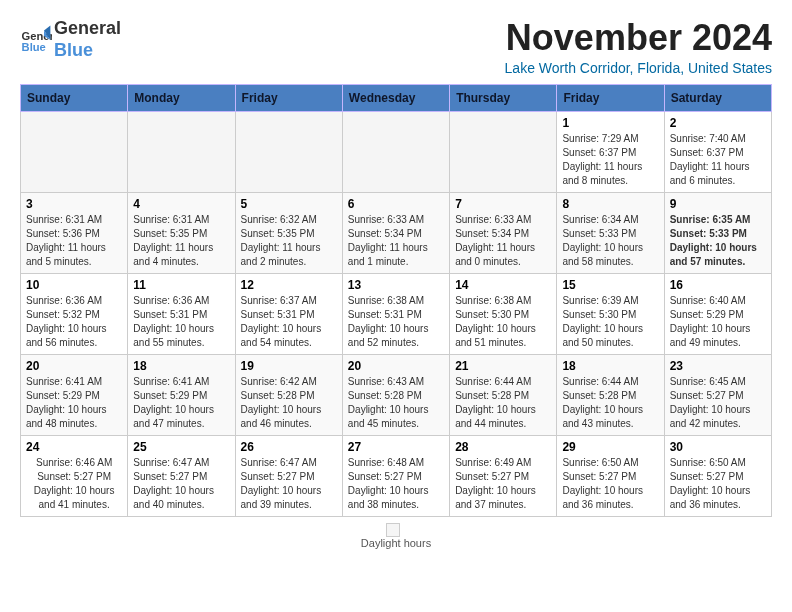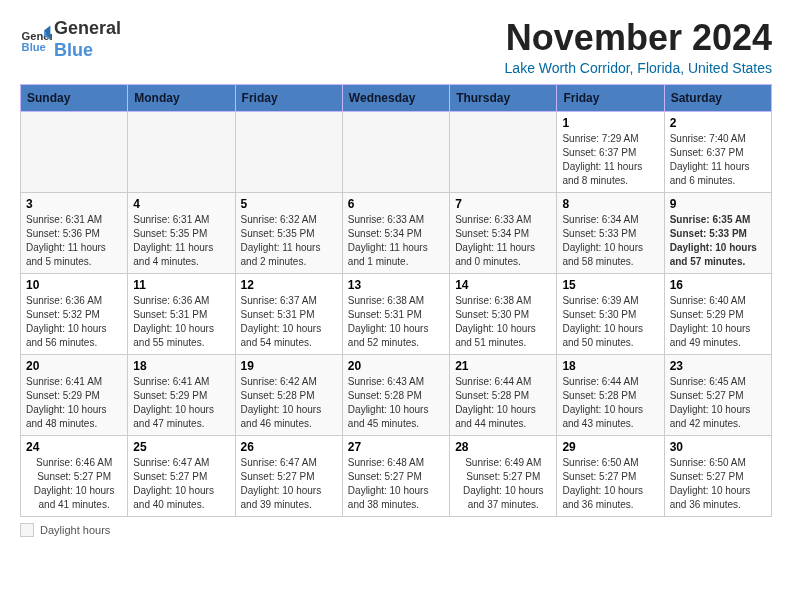--- a/index.html
+++ b/index.html
@@ -87,20 +87,21 @@
       font-size: 10px;
       color: #333;
       line-height: 1.4;
     }
     .legend {
       display: flex;
       align-items: center;
       margin-top: 6px;
       font-size: 11px;
       color: #555;
+      flex-direction: column;
     }
     .legend-box {
       width: 14px;
       height: 14px;
       background: #f5f5f5;
       border: 1px solid #ccc;
       margin-right: 6px;
     }
   </style>
 </head>
@@ -310,21 +311,21 @@
 Daylight: 10 hours and 39 minutes.</div>
           </td>
           <td>
             <span class="day-num">27</span>
             <div class="day-info" style="white-space: pre-line;">Sunrise: 6:48 AM
 Sunset: 5:27 PM
 Daylight: 10 hours and 38 minutes.</div>
           </td>
           <td>
             <span class="day-num">28</span>
-            <div class="day-info" style="white-space: pre-line; text-align: center;">Sunrise: 6:49 AM
+            <div class="day-info" style="white-space: pre-line;">Sunrise: 6:49 AM
 Sunset: 5:27 PM
 Daylight: 10 hours and 37 minutes.</div>
           </td>
           <td>
             <span class="day-num">29</span>
             <div class="day-info" style="white-space: pre-line;">Sunrise: 6:50 AM
 Sunset: 5:27 PM
 Daylight: 10 hours and 36 minutes.</div>
           </td>
           <td>

